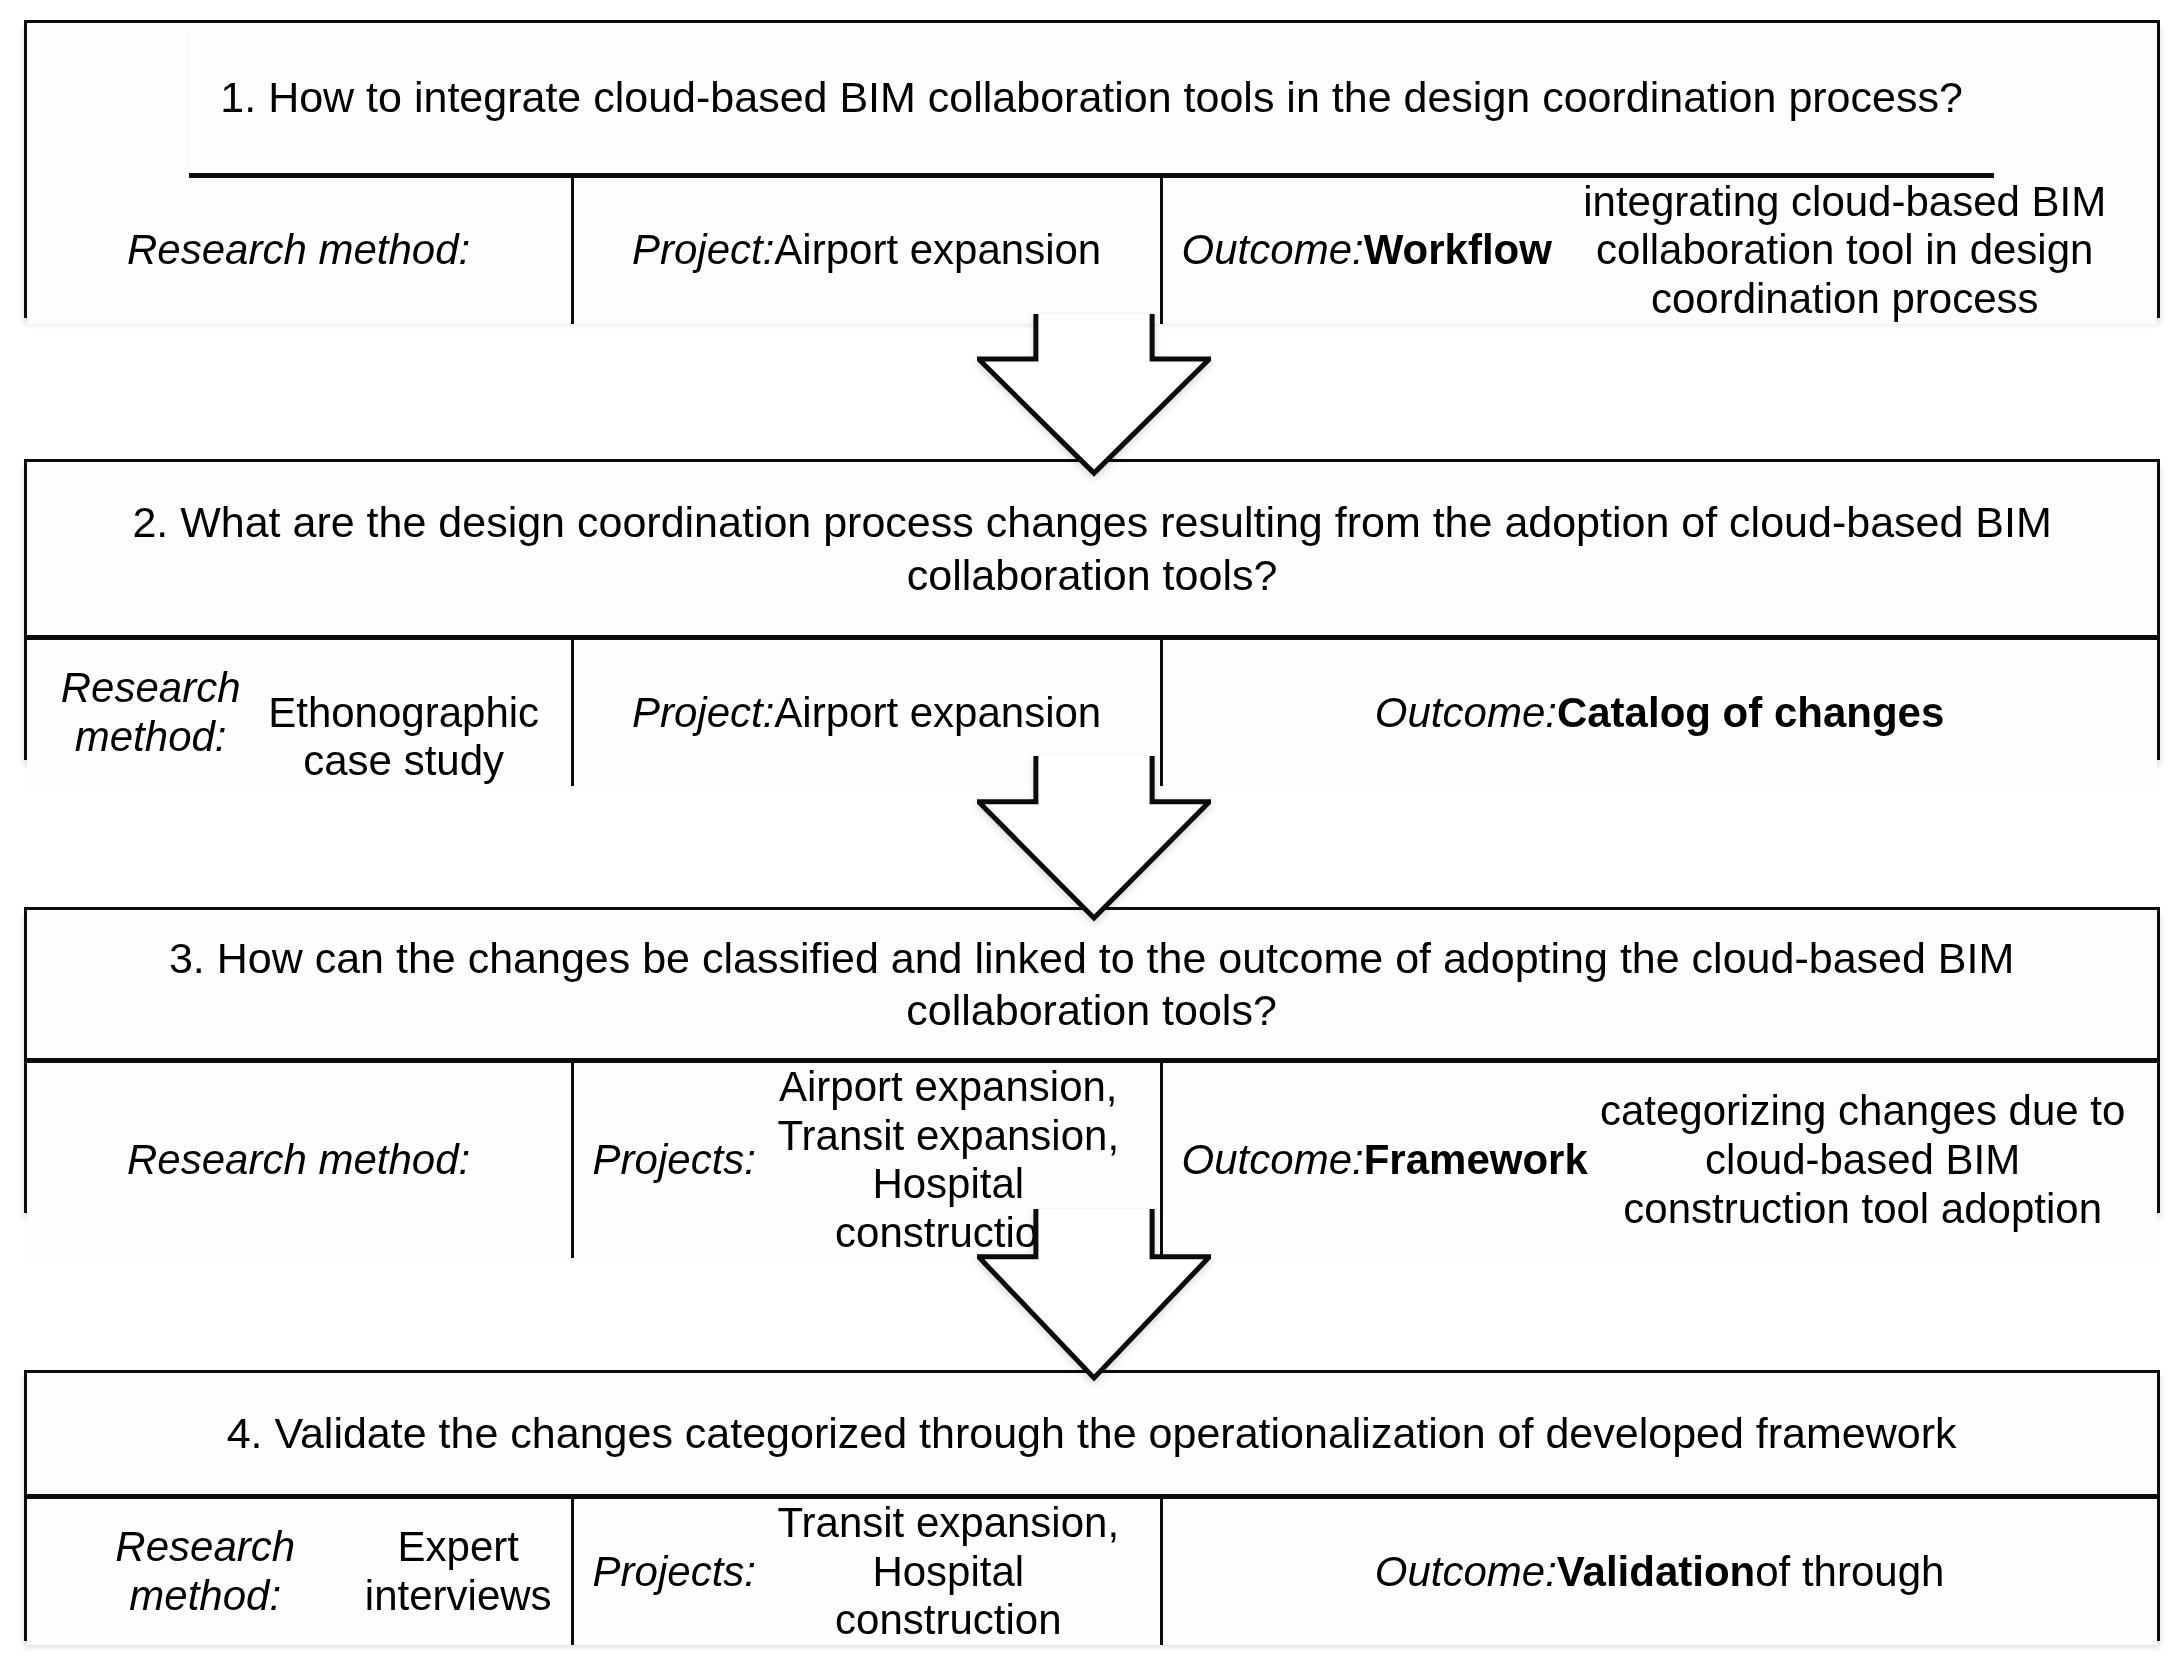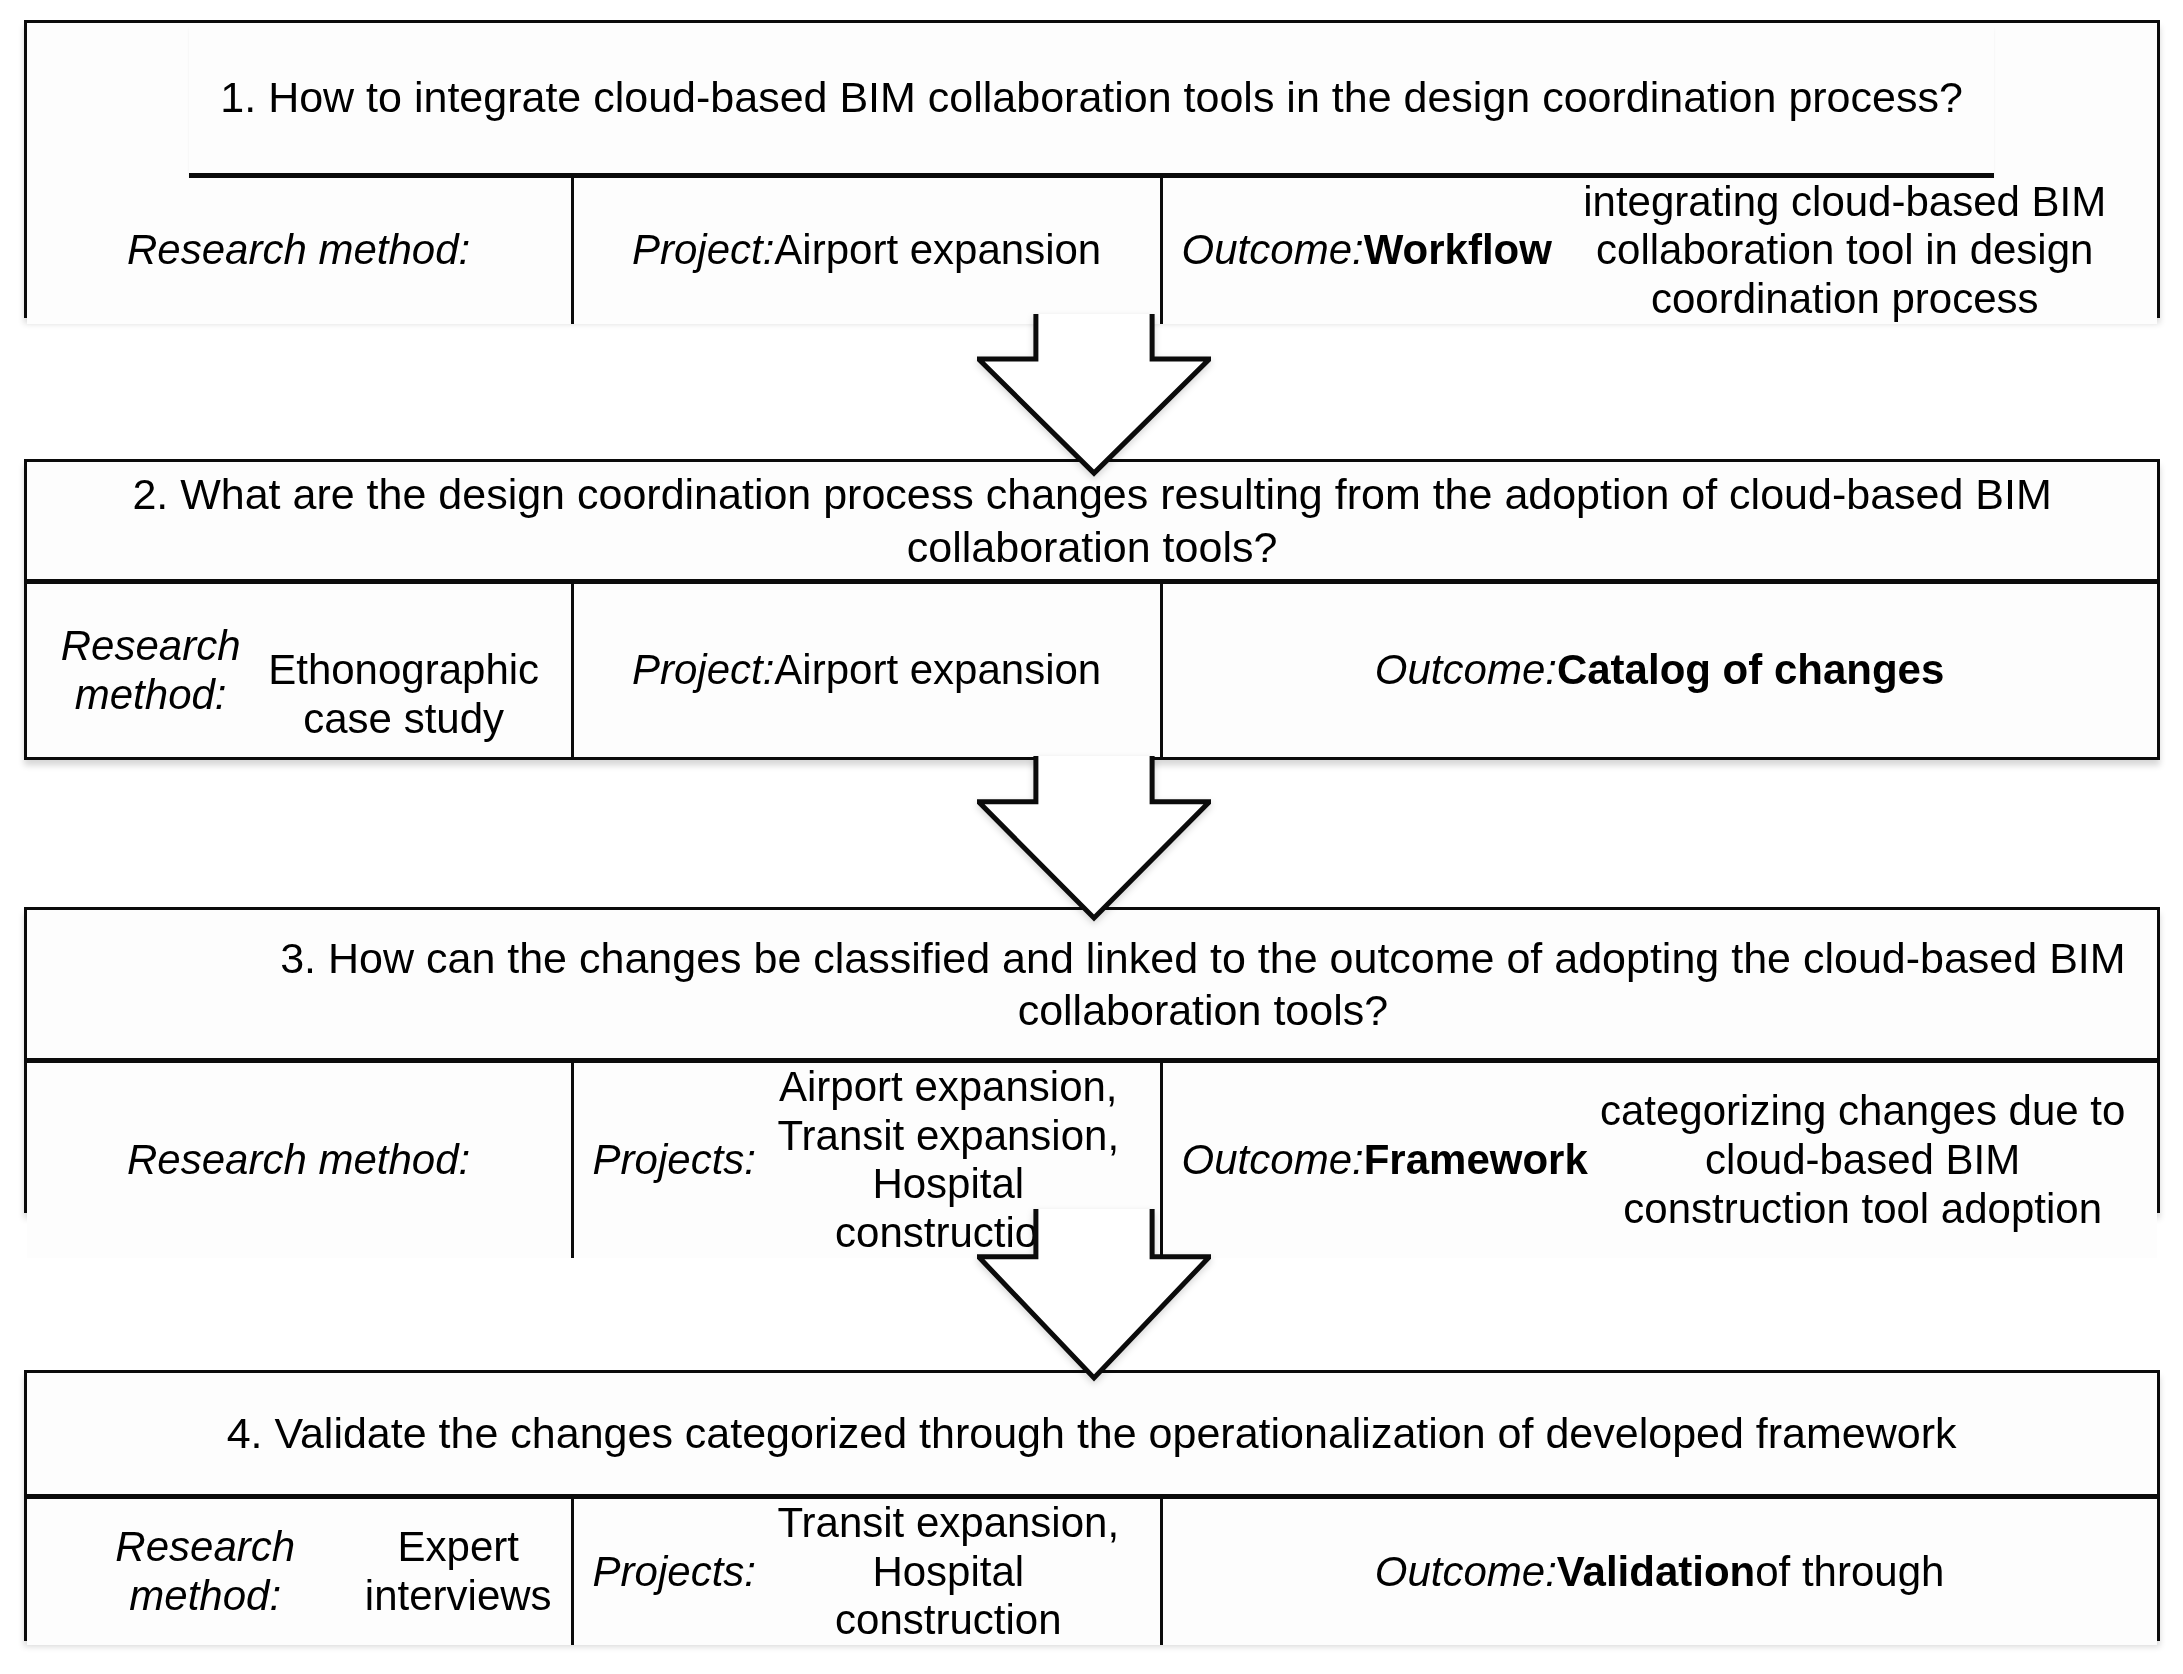--- a/index.html
+++ b/index.html
@@ -58,23 +58,23 @@
     white-space: pre-line;
     padding: 0 19px;
     background: #fdfdfd;
   }
   .cell:last-child { border-right: none; }
 
   
   .b1 { top: 19.6px;   height: 298px; align-items: center; }
   .b1 .title-row { height: 155px; }
   .b2 { top: 459px;  height: 301px; }
-  .b2 .title-row { height: 122px; padding-left: 32px; }
+  .b2 .title-row { height: 178px; padding-left: 32px; }
   .b3 { top: 907px; height: 306px; }
-  .b3 .title-row { height: 153px; justify-content: flex-end; }
+  .b3 .title-row { height: 153px; }
   .b4 { top: 1370px; height: 271px; }
   .b4 .title-row { height: 126px; }
 
   .arrow {
     position: absolute;
     left: 977px;
     width: 234px;
     z-index: 3;
     filter: drop-shadow(0 3.9px 3.9px rgba(0,0,0,0.16));
   }

